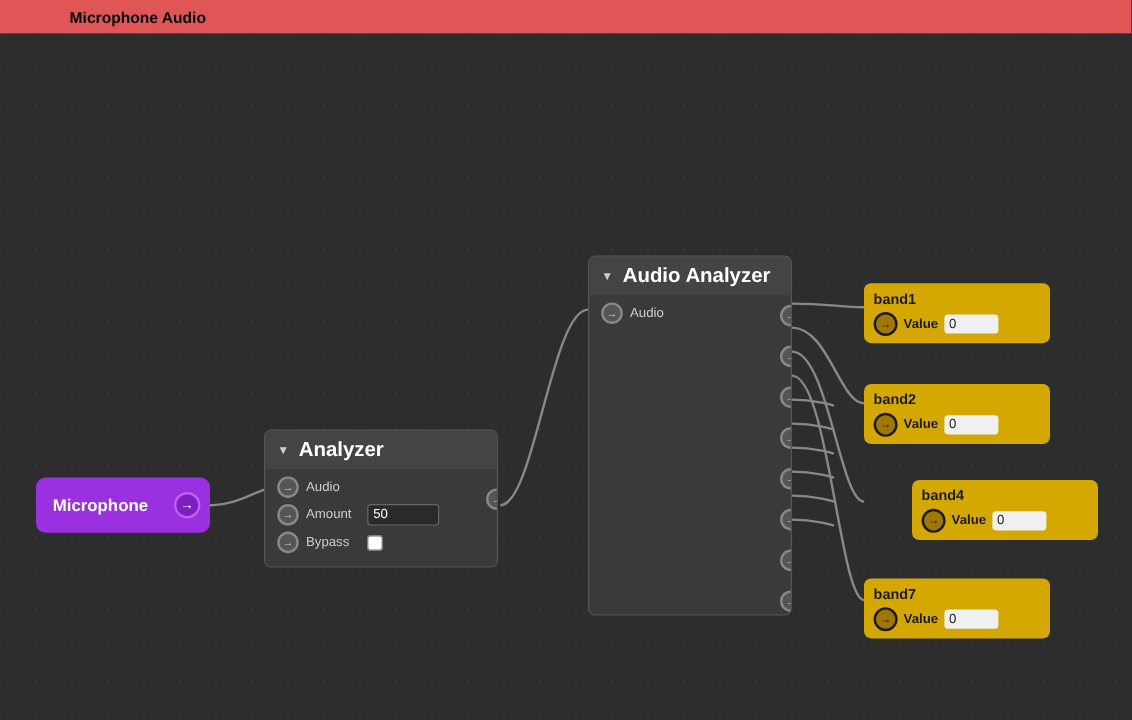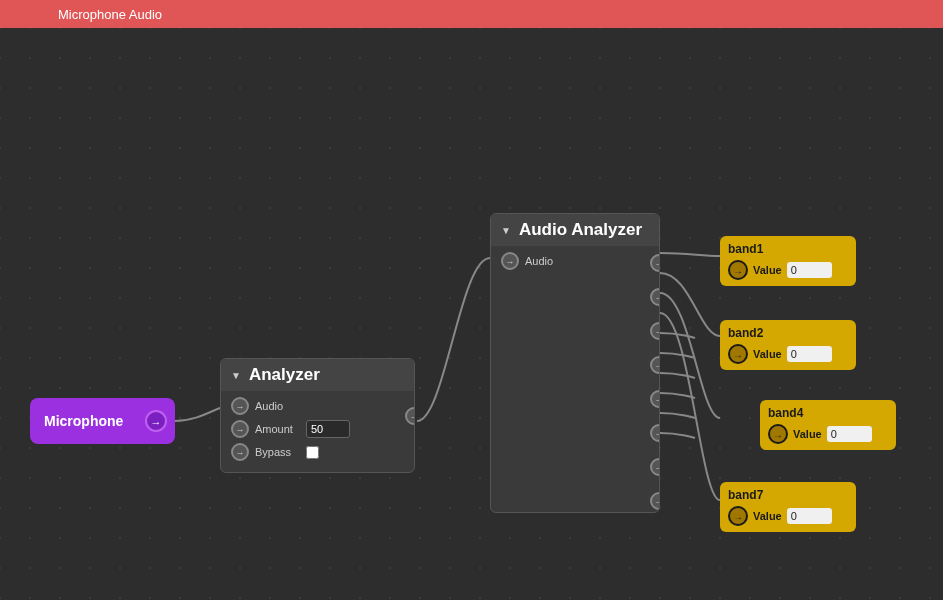--- a/index.html
+++ b/index.html
@@ -11,23 +11,23 @@
       overflow: hidden;
     }
     .title-bar {
       background: #e05555;
       height: 28px;
       display: flex;
       align-items: center;
       padding: 0 10px;
     }
     .title-bar-text {
-      color: #ffffff;
+      color: #000000;
       font-size: 13px;
-      font-weight: 400;
+      font-weight: 700;
       padding-left: 48px;
     }
     .canvas {
       position: relative;
       width: 943px;
       height: 572px;
       background: #2d2d2d;
       overflow: hidden;
     }
     
@@ -147,21 +147,21 @@
       color: #ccc;
       font-size: 11px;
       min-width: 45px;
     }
     .num-input {
       background: #2a2a2a;
       border: 1px solid #666;
       color: #fff;
       font-size: 11px;
       padding: 2px 4px;
-      width: 44px;
+      width: 60px;
       border-radius: 3px;
     }
     .checkbox-input {
       width: 13px;
       height: 13px;
       accent-color: #888;
     }
 
     
     .node-analyzer {
@@ -183,21 +183,21 @@
     }
     .analyzer-body {
       padding: 6px 10px;
     }
 
     
     .node-band {
       background: #d4a800;
       border-radius: 6px;
       padding: 6px 10px 6px 8px;
-      width: 136px;
+      width: 155px;
     }
     .band-header {
       color: #1a1a1a;
       font-weight: 700;
       font-size: 12px;
       margin-bottom: 4px;
     }
     .band-row {
       display: flex;
       align-items: center;

